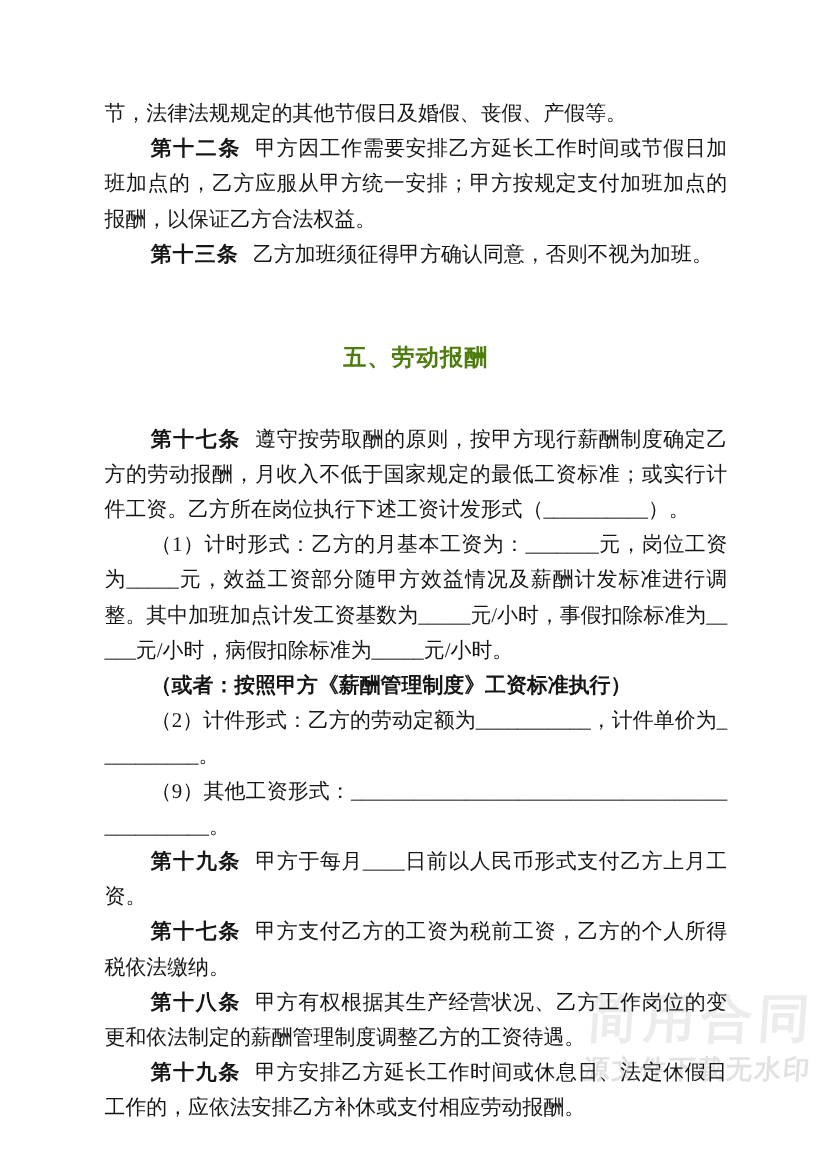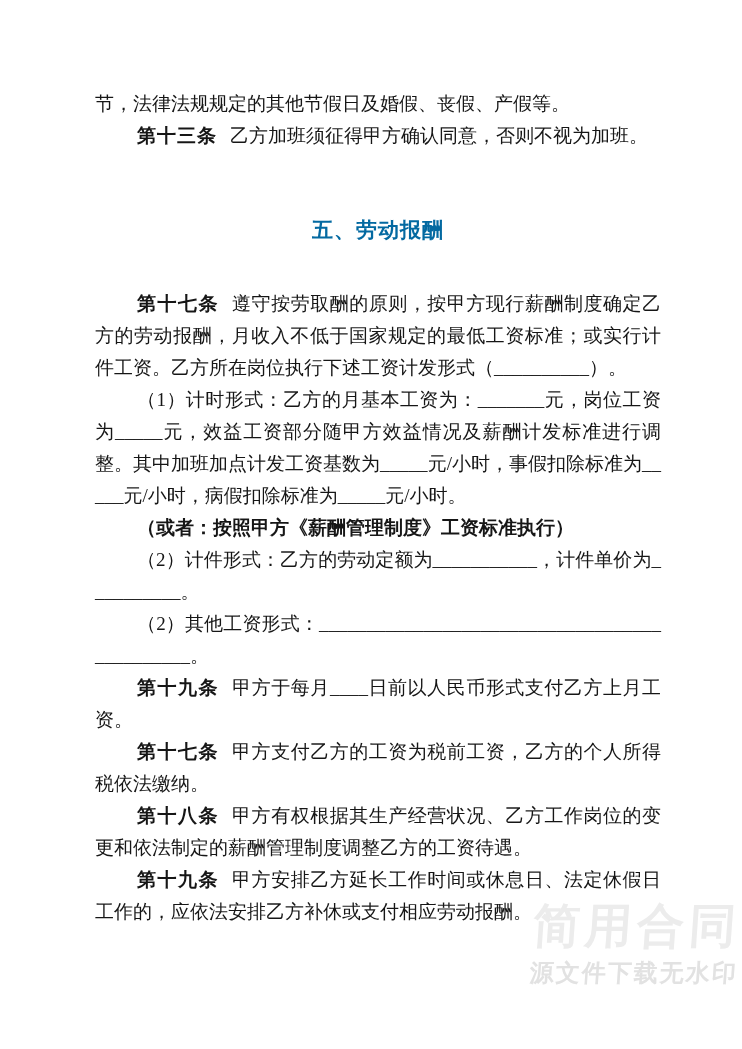--- a/index.html
+++ b/index.html
@@ -8,21 +8,21 @@
     position:relative;width:742px;height:1049px;background:#ffffff;overflow:hidden;
     font-family:"Liberation Serif",serif;color:#161616;
   }
   .content{position:absolute;left:95px;top:88px;width:566px;z-index:1;}
   p.para{margin:0;font-size:19px;line-height:32px;text-align:justify;word-break:break-all;}
   p.indent{text-indent:42px;}
   .label{font-weight:bold;margin-right:13px;letter-spacing:1px;}
   .bold{font-weight:bold;}
   h2.section{
     margin:62px 0 42px;font-size:21px;line-height:32px;font-weight:bold;text-align:center;
-    font-family:"Liberation Sans",sans-serif;letter-spacing:1px;color:#0369a1;
+    font-family:"Liberation Sans",sans-serif;letter-spacing:1px;color:#4d7c0f;
   }
   .watermark{
     position:absolute;right:2px;top:898px;width:280px;text-align:right;z-index:0;
     font-family:"Liberation Sans",sans-serif;font-weight:bold;transform:skewX(-4deg);
   }
   .wm-title{font-size:47px;line-height:56px;color:#ececec;letter-spacing:5px;}
   .wm-sub{font-size:24px;line-height:30px;color:#e2e2e2;letter-spacing:2px;margin-top:4px;}
 </style>
 </head>
 <body>
@@ -31,34 +31,35 @@
 
   <div class="watermark">
     <div class="wm-title">简用合同</div>
     <div class="wm-sub">源文件下载无水印</div>
   </div>
 
   <div class="content">
 
     <p class="para">节，法律法规规定的其他节假日及婚假、丧假、产假等。</p>
 
+    <p class="para indent"><strong class="label">第十二条</strong><span>甲方因工作需要安排乙方延长工作时间或节假日加班加点的，乙方应服从甲方统一安排；甲方按规定支付加班加点的报酬，以保证乙方合法权益。</span></p>
 
     <p class="para indent"><strong class="label">第十三条</strong><span>乙方加班须征得甲方确认同意，否则不视为加班。</span></p>
 
     <h2 class="section">五、劳动报酬</h2>
 
     <p class="para indent"><strong class="label">第十七条</strong><span>遵守按劳取酬的原则，按甲方现行薪酬制度确定乙方的劳动报酬，月收入不低于国家规定的最低工资标准；或实行计件工资。乙方所在岗位执行下述工资计发形式（__________）。</span></p>
 
     <p class="para indent">（1）计时形式：乙方的月基本工资为：_______元，岗位工资为_____元，效益工资部分随甲方效益情况及薪酬计发标准进行调整。其中加班加点计发工资基数为_____元/小时，事假扣除标准为_____元/小时，病假扣除标准为_____元/小时。</p>
 
     <p class="para indent bold">（或者：按照甲方《薪酬管理制度》工资标准执行）</p>
 
     <p class="para indent">（2）计件形式：乙方的劳动定额为___________，计件单价为__________。</p>
 
-    <p class="para indent">（2）其他工资形式：______________________________________________。</p>
+    <p class="para indent">（9）其他工资形式：______________________________________________。</p>
 
 
     <p class="para indent"><strong class="label">第十九条</strong><span>甲方于每月____日前以人民币形式支付乙方上月工资。</span></p>
 
     <p class="para indent"><strong class="label">第十七条</strong><span>甲方支付乙方的工资为税前工资，乙方的个人所得税依法缴纳。</span></p>
 
     <p class="para indent"><strong class="label">第十八条</strong><span>甲方有权根据其生产经营状况、乙方工作岗位的变更和依法制定的薪酬管理制度调整乙方的工资待遇。</span></p>
 
     <p class="para indent"><strong class="label">第十九条</strong><span>甲方安排乙方延长工作时间或休息日、法定休假日工作的，应依法安排乙方补休或支付相应劳动报酬。</span></p>
 

